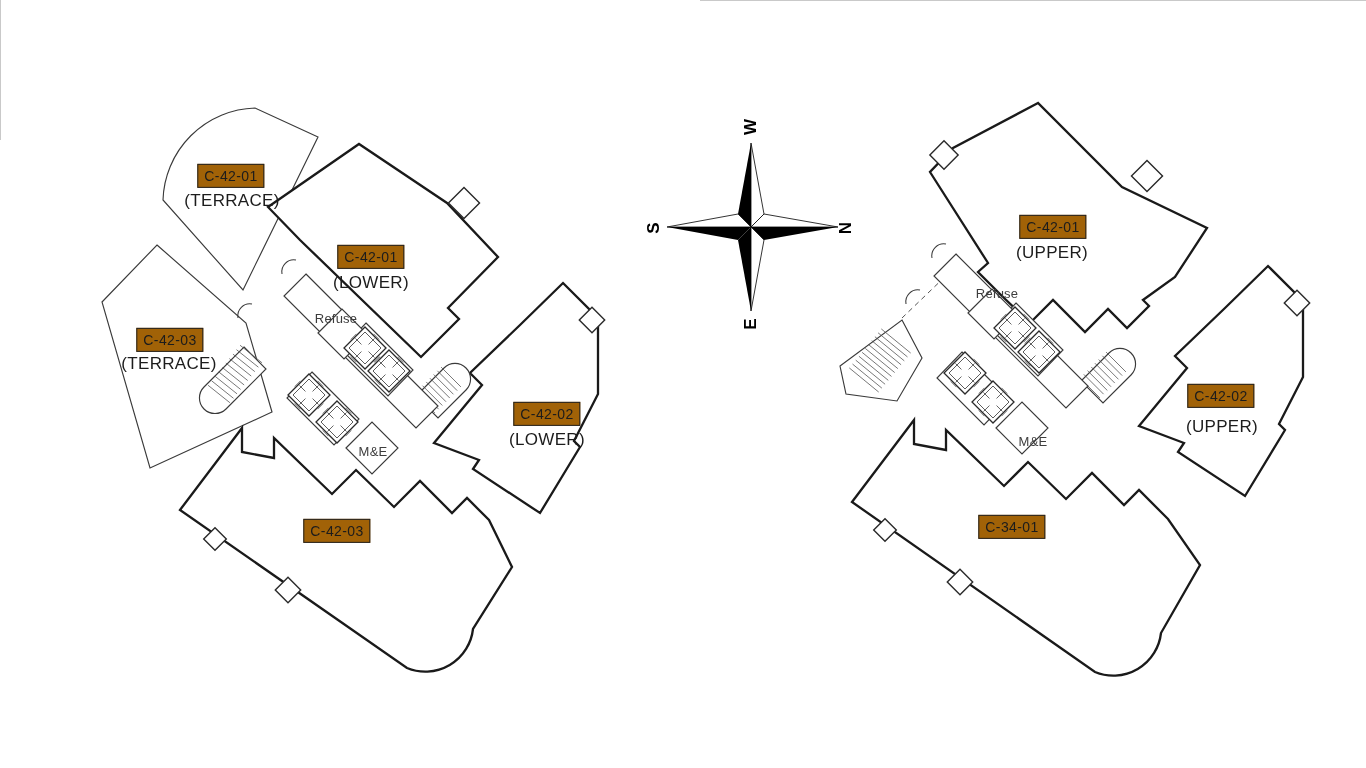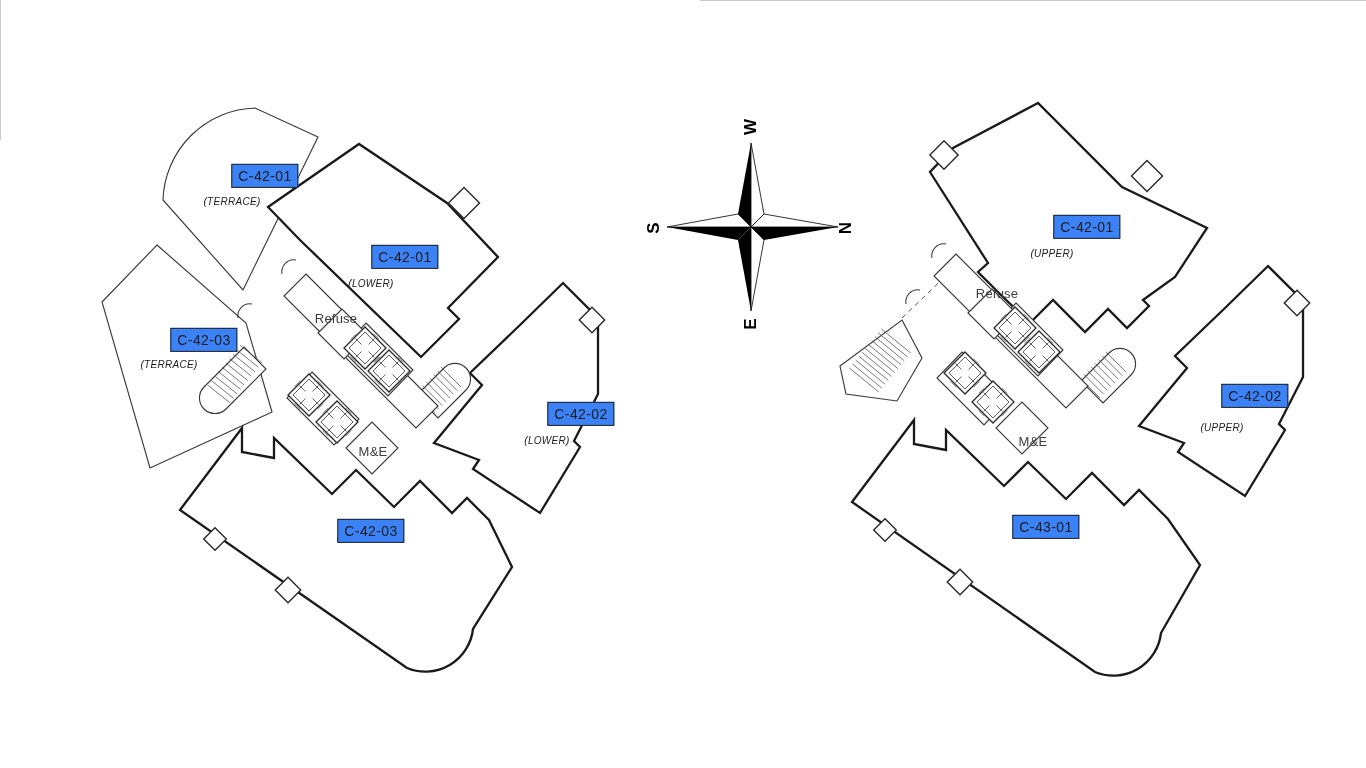--- a/index.html
+++ b/index.html
@@ -6,24 +6,24 @@
   .stage{position:relative;width:1366px;height:768px;background:#fff;overflow:hidden;
          font-family:"Liberation Sans",sans-serif;color:#1c1c1c;}
   svg{position:absolute;left:0;top:0;}
   .outline-bold{fill:#fff;stroke:#1a1a1a;stroke-width:2.3;stroke-linejoin:miter;}
   .outline-thin{fill:#fff;stroke:#3a3a3a;stroke-width:1.15;stroke-linejoin:miter;}
   .core-thin{fill:#fff;stroke:#3a3a3a;stroke-width:1.15;}
   .arc-thin{fill:none;stroke:#3a3a3a;stroke-width:1.05;}
   .dash-line{fill:none;stroke:#555;stroke-width:1;stroke-dasharray:5 4;}
   .bump{fill:#fff;stroke:#2a2a2a;stroke-width:1.4;}
   .ubox{position:absolute;transform:translate(-50%,-50%);border:1.4px solid #222;
-        background:#3b82f6;padding:1px 6px;font-size:14px;letter-spacing:.4px;
-        white-space:nowrap;line-height:1.45;margin-left:34px;}
-  .usub{position:absolute;transform:translate(-50%,-50%);font-size:10px;letter-spacing:.3px;
-        white-space:nowrap;background:transparent;font-style:italic;}
+        background:#a16207;padding:1px 6px;font-size:14px;letter-spacing:.4px;
+        white-space:nowrap;line-height:1.45;}
+  .usub{position:absolute;transform:translate(-50%,-50%);font-size:17px;letter-spacing:.3px;
+        white-space:nowrap;background:transparent;}
   .tinylabel{position:absolute;transform:translate(-50%,-50%);font-size:13px;color:#3d3d3d;
         white-space:nowrap;letter-spacing:.2px;}
   .compass-letter{position:absolute;transform:translate(-50%,-50%) rotate(-90deg);
         font-size:17px;font-weight:bold;color:#000;}
   .artifact{position:absolute;background:#c9c9c9;}
 </style>
 </head>
 <body>
 
 <div class="stage">
@@ -280,20 +280,20 @@
 
   <div class="tinylabel" style="left:336px;top:318px;">Refuse</div>
   <div class="tinylabel" style="left:373px;top:451px;">M&amp;E</div>
 
   <div class="ubox" style="left:1053px;top:227px;">C-42-01</div>
   <div class="usub" style="left:1052px;top:253px;">(UPPER)</div>
 
   <div class="ubox" style="left:1221px;top:396px;">C-42-02</div>
   <div class="usub" style="left:1222px;top:427px;">(UPPER)</div>
 
-  <div class="ubox" style="left:1012px;top:527px;">C-43-01</div>
+  <div class="ubox" style="left:1012px;top:527px;">C-34-01</div>
 
   <div class="tinylabel" style="left:997px;top:293px;">Refuse</div>
   <div class="tinylabel" style="left:1033px;top:441px;">M&amp;E</div>
 
   <div class="artifact" style="left:700px;top:0;width:666px;height:1px;"></div>
   <div class="artifact" style="left:0;top:0;width:1px;height:140px;"></div>
 </div>
 
 </body></html>

